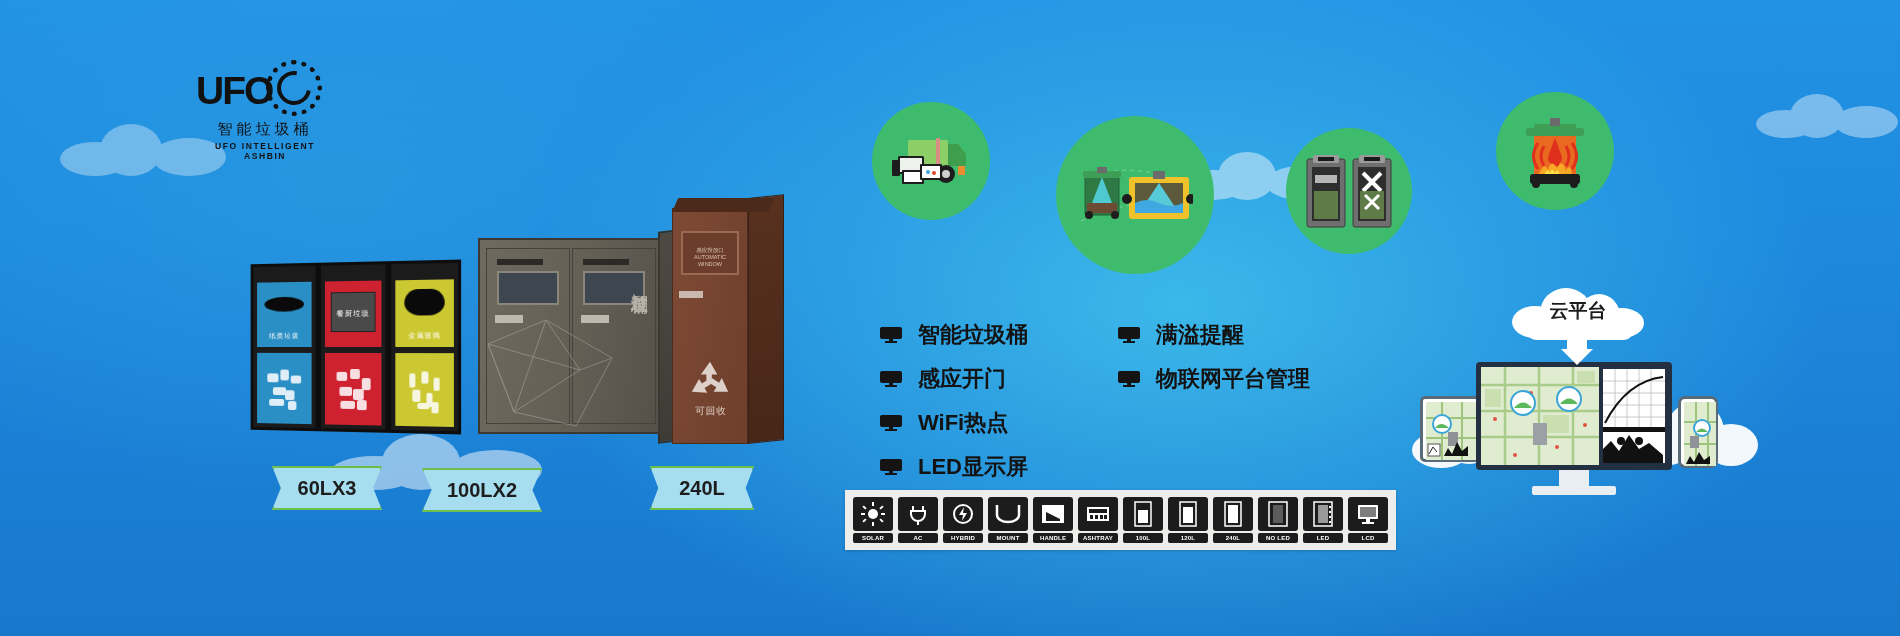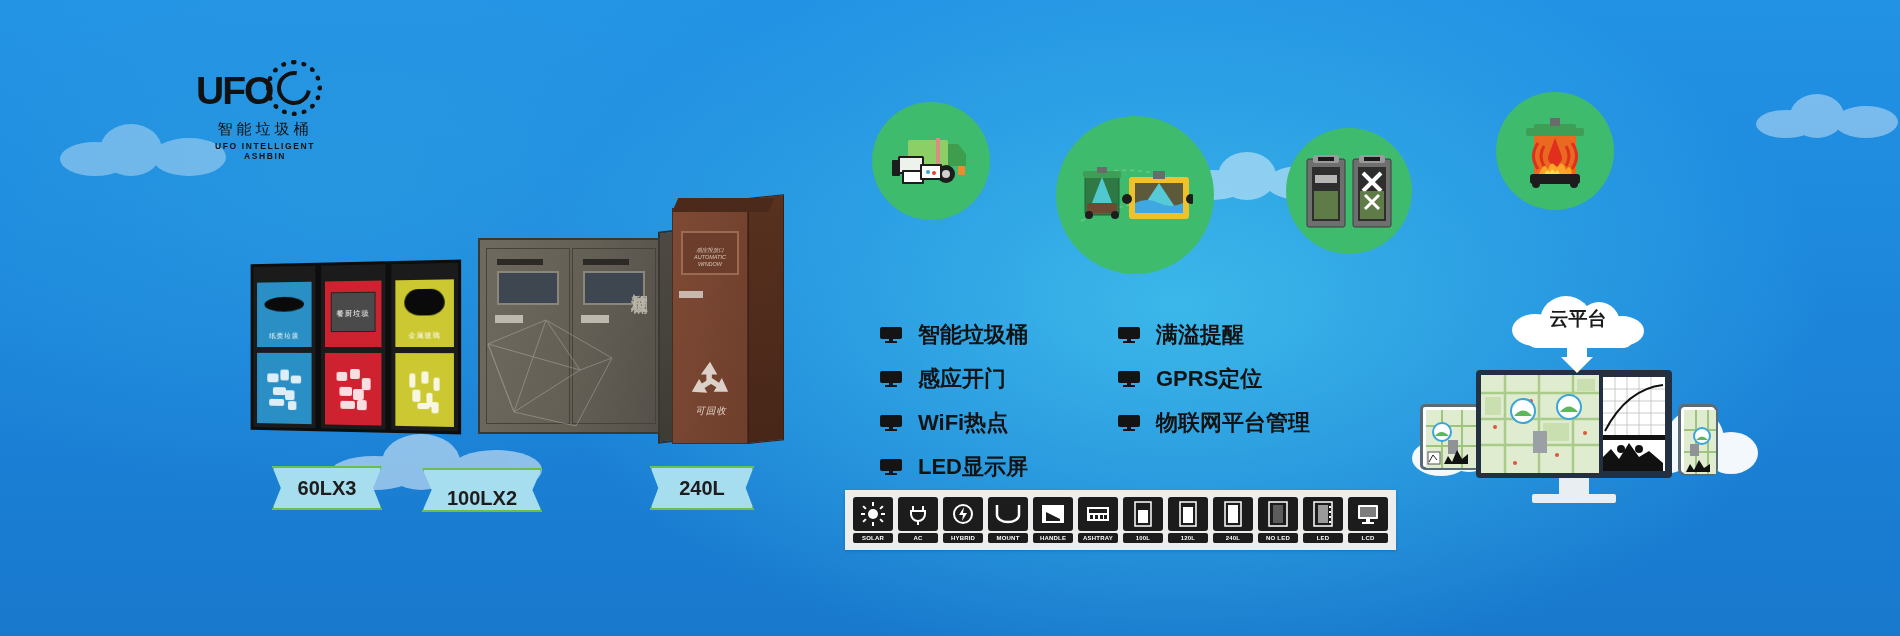--- a/index.html
+++ b/index.html
@@ -70,21 +70,21 @@
   .bin2 .d1 { left:6px; } .bin2 .d2 { left:92px; }
   .bin2 .scr { position:absolute; left:10px; right:10px; top:22px; height:34px;
                background:#3e4750; border:2px solid #8a867c; }
   .bin2 .mini { position:absolute; left:10px; top:10px; width:46px; height:6px; background:#2c2a26; }
   .bin2 .card { position:absolute; left:8px; top:66px; width:28px; height:8px; background:#bdb9ae; }
   .bin2 .vtext { position:absolute; right:8px; top:40px; width:20px; color:#b9b4a8;
                  font-size:17px; line-height:21px; letter-spacing:1px; writing-mode:vertical-rl; }
   .bin2 .poly { position:absolute; left:4px; top:60px; width:160px; height:130px; opacity:.45; }
 
   
-  .binB { position:absolute; left:672px; top:198px; width:131px; height:246px;font-style:italic; }
+  .binB { position:absolute; left:672px; top:198px; width:131px; height:246px; }
   .binB .front { position:absolute; left:0; top:10px; width:76px; height:236px;
                  background:linear-gradient(100deg,#7e4a35,#6e3f2c); border:1px solid #4d2b1d; }
   .binB .sideP { position:absolute; left:76px; top:0; width:36px; height:246px;
                  background:linear-gradient(180deg,#58311f,#472618); border:1px solid #391f14;
                  transform:skewY(-6deg); transform-origin:left top; }
   .binB .top { position:absolute; left:0; top:0; width:96px; height:14px;
                background:#4b2a1b; transform:skewX(-24deg); transform-origin:bottom left; }
   .binB .scr { position:absolute; left:8px; top:22px; right:8px; height:44px;
                background:#6b3d2a; border:2px solid #9a6a52; }
   .binB .scrtxt { position:absolute; left:0; right:0; top:14px; text-align:center;
@@ -122,21 +122,21 @@
            padding:7px 8px; display:flex; gap:5px; box-shadow:0 1px 3px rgba(0,0,0,.18); }
   .sicon { width:40px; }
   .sicon .box { width:40px; height:34px; background:#1c1c1c; border-radius:3px;
                 position:relative; display:flex; align-items:center; justify-content:center; }
   .sicon .cap { margin-top:2px; background:#1c1c1c; color:#fff; font-size:6px;
                 font-weight:700; text-align:center; border-radius:2px; padding:2px 0;
                 letter-spacing:.2px; }
   .sicon svg { display:block; }
 
   
-  .platform { position:absolute; left:1430px; top:292px; width:300px; height:230px; }
+  .platform { position:absolute; left:1430px; top:284px; width:300px; height:230px; }
   .cplabel { position:absolute; left:88px; top:0; width:120px; height:54px;
              display:flex; align-items:center; justify-content:center;
              color:#1b1b1b; font-size:19px; font-weight:700; z-index:3; }
   .cpcloud { position:absolute; left:82px; top:2px; width:132px; height:52px; }
   .cpcloud i { position:absolute; background:#fff; border-radius:50%; }
   .arrow { position:absolute; left:131px; top:52px; width:0; height:0; z-index:2; }
   .arrow .stem { position:absolute; left:6px; top:0; width:20px; height:14px; background:#fff; }
   .arrow .head { position:absolute; left:0; top:13px; width:0; height:0;
                  border-left:16px solid transparent; border-right:16px solid transparent;
                  border-top:16px solid #fff; }
@@ -268,21 +268,21 @@
               <path d="M4 44 L96 70"></path>
               <path d="M62 20 L30 112"></path>
             <path d="M62 20 L128 58 L96 70"></path>
               <path d="M30 112 L92 126 L128 58"></path>
               <path d="M4 44 L30 112"></path>
           </g>
         </svg>
         <span class="vtext">智慧垃圾桶</span>
       </div>
     </div>
-    <div class="ribbon" style="left:422px;top:468px;width:120px;align-items:flex-end;">
+    <div class="ribbon" style="left:422px;top:468px;width:120px;">
       <span>100LX2</span>
     </div>
 
     <div class="binB">
       <div class="sideP"></div>
       <div class="front">
         <div class="scr">
           <div class="scrtxt">
             <div>感应投放口</div>
             <div>AUTOMATIC WINDOW</div>
@@ -431,28 +431,20 @@
       </div>
     </div>
     <div class="fcol">
       <div class="frow">
         <span class="mon">
             <i class="sc"></i>
             <i class="st"></i>
             <i class="ba"></i>
           </span>
         <span class="ftxt">满溢提醒</span>
-      </div>
-      <div class="frow">
-        <span class="mon">
-            <i class="sc"></i>
-            <i class="st"></i>
-            <i class="ba"></i>
-          </span>
-        <span class="ftxt">GPRS定位</span>
       </div>
       <div class="frow">
         <span class="mon">
             <i class="sc"></i>
             <i class="st"></i>
             <i class="ba"></i>
           </span>
         <span class="ftxt">物联网平台管理</span>
       </div>
     </div>

